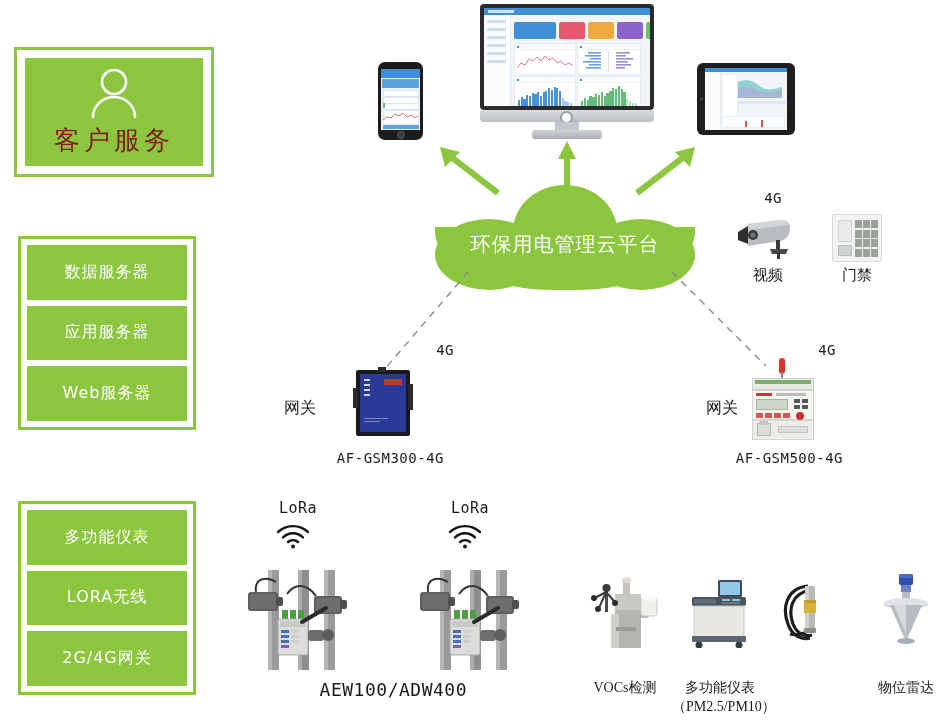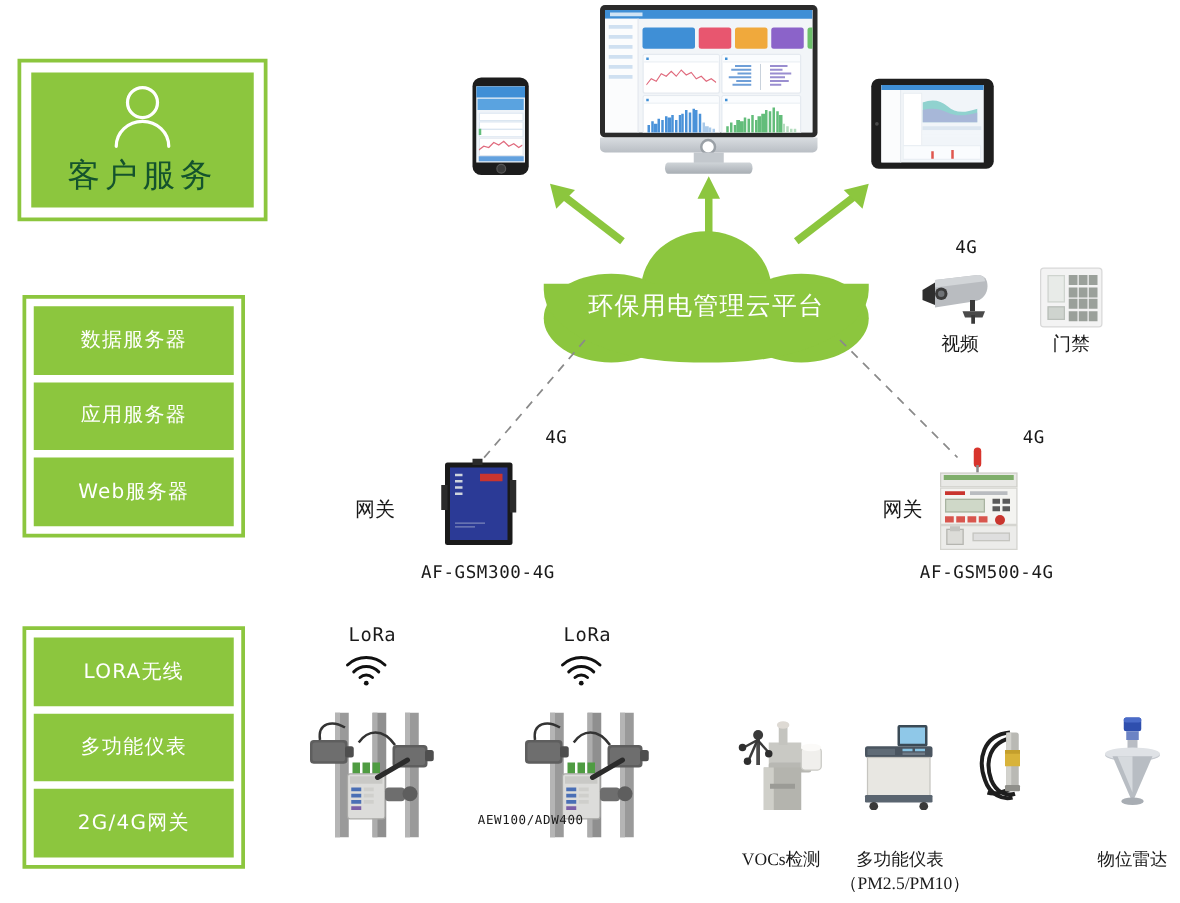--- a/index.html
+++ b/index.html
@@ -14,21 +14,21 @@
 
   
   .panel{position:absolute;border:3px solid #8CC63E;background:#fff;box-sizing:border-box;}
   .panel-inner{position:absolute;inset:6px;display:flex;flex-direction:column;justify-content:space-between;}
   .chip{
     background:#8CC63E;color:#fff;display:flex;align-items:center;justify-content:center;
     font-size:16px;letter-spacing:1px;font-family:"DejaVu Sans","Liberation Sans",sans-serif;
   }
   .cs-box{position:absolute;inset:8px;background:#8CC63E;display:flex;flex-direction:column;
           align-items:center;justify-content:center;gap:4px;}
-  .cs-text{color:#14532d;font-size:26px;letter-spacing:4px;font-family:"DejaVu Sans","Liberation Sans",sans-serif;}
+  .cs-text{color:#7f1d1d;font-size:26px;letter-spacing:4px;font-family:"DejaVu Sans","Liberation Sans",sans-serif;}
 
   
   #cloud{position:absolute;left:435px;top:185px;width:260px;height:105px;}
   .cloud-lobe{position:absolute;background:#8CC63E;border-radius:50%;}
   .cloud-body{position:absolute;left:0;top:42px;width:260px;height:63px;background:#8CC63E;border-radius:0 0 120px 120px/0 0 58px 58px;}
   #cloud-label{position:absolute;left:0;top:46px;width:260px;text-align:center;color:#fff;
     font-size:20px;letter-spacing:1px;font-family:"DejaVu Sans","Liberation Sans",sans-serif;z-index:3;}
 
   
   .arrow{position:absolute;}
@@ -103,22 +103,22 @@
 <div class="panel" id="p-srv" style="left:18px;top:236px;width:178px;height:194px;">
   <div class="panel-inner">
     <div class="chip" style="height:31%">数据服务器</div>
     <div class="chip" style="height:31%">应用服务器</div>
     <div class="chip" style="height:31%">Web服务器</div>
   </div>
 </div>
 
 <div class="panel" id="p-fld" style="left:18px;top:501px;width:178px;height:194px;">
   <div class="panel-inner">
+    <div class="chip" style="height:31%">多功能仪表</div>
     <div class="chip" style="height:31%">LORA无线</div>
-    <div class="chip" style="height:31%">多功能仪表</div>
     <div class="chip" style="height:31%">2G/4G网关</div>
   </div>
 </div>
 
 <div id="phone">
   <div class="ph-screen">
     <div style="position:absolute;left:0;top:0;right:0;height:9px;background:#3f8fd6;"></div>
     <div style="position:absolute;left:1px;top:10px;right:1px;height:9px;background:#5aa3e0;"></div>
     <div style="position:absolute;left:1.5px;top:21px;right:1.5px;height:5px;background:#fff;border:.5px solid #dbe6f1;"></div>
     <div style="position:absolute;left:1.5px;top:27.5px;right:1.5px;height:5px;background:#fff;border:.5px solid #dbe6f1;"></div>
@@ -449,21 +449,21 @@
   <rect x="41" y="65" width="8" height="3" fill="#4a6fb5"></rect>
   <rect x="51" y="65" width="8" height="3" fill="#cfcfcc"></rect>
   <rect x="41" y="70" width="8" height="3" fill="#4a6fb5"></rect>
   <rect x="51" y="70" width="8" height="3" fill="#cfcfcc"></rect>
   <rect x="41" y="75" width="8" height="3" fill="#7a5fa8"></rect>
   <path d="M62 52 L86 38" stroke="#2b2b2b" stroke-width="4" stroke-linecap="round"></path>
   <rect x="68" y="60" width="16" height="11" rx="3" fill="#6e6e6e"></rect>
   <circle cx="88" cy="65" r="6" fill="#5e5e5e"></circle>
 </svg>
 
-<div class="lbl mono" style="left:287px;top:651px;width:180px;font-size:10px;">AEW100/ADW400</div>
+<div class="lbl mono" style="left:287px;top:679px;width:180px;font-size:18px;">AEW100/ADW400</div>
 
 <svg style="position:absolute;left:585px;top:572px;" width="80" height="80" viewBox="0 0 80 80">
   <rect x="30" y="22" width="26" height="20" fill="#c9c9c4"></rect>
   <rect x="30" y="38" width="34" height="8" rx="2" fill="#b8b8b3"></rect>
   <rect x="26" y="42" width="30" height="34" fill="#b4b4ae"></rect>
   <rect x="26" y="42" width="8" height="34" fill="#cfcfc9"></rect>
   <rect x="31" y="55" width="20" height="4" fill="#9b9b96"></rect>
   <rect x="38" y="8" width="7" height="16" fill="#c4c4bf"></rect>
   <ellipse cx="41.5" cy="8" rx="5" ry="3" fill="#dedad4"></ellipse>
   <rect x="56" y="26" width="16" height="18" rx="3" fill="#f0efec" stroke="#c9c9c4" stroke-width="1"></rect>

